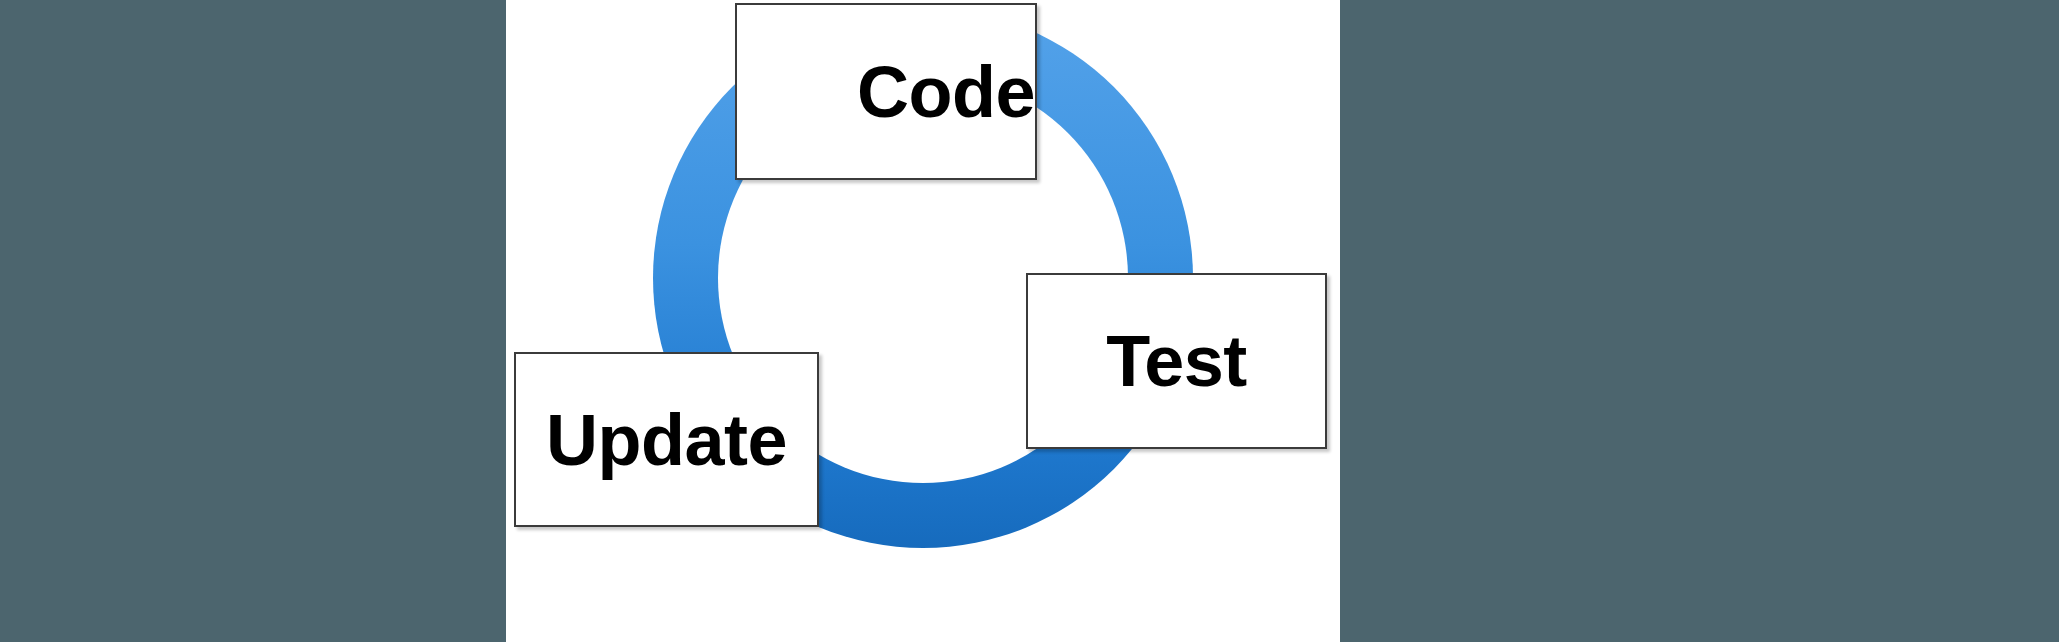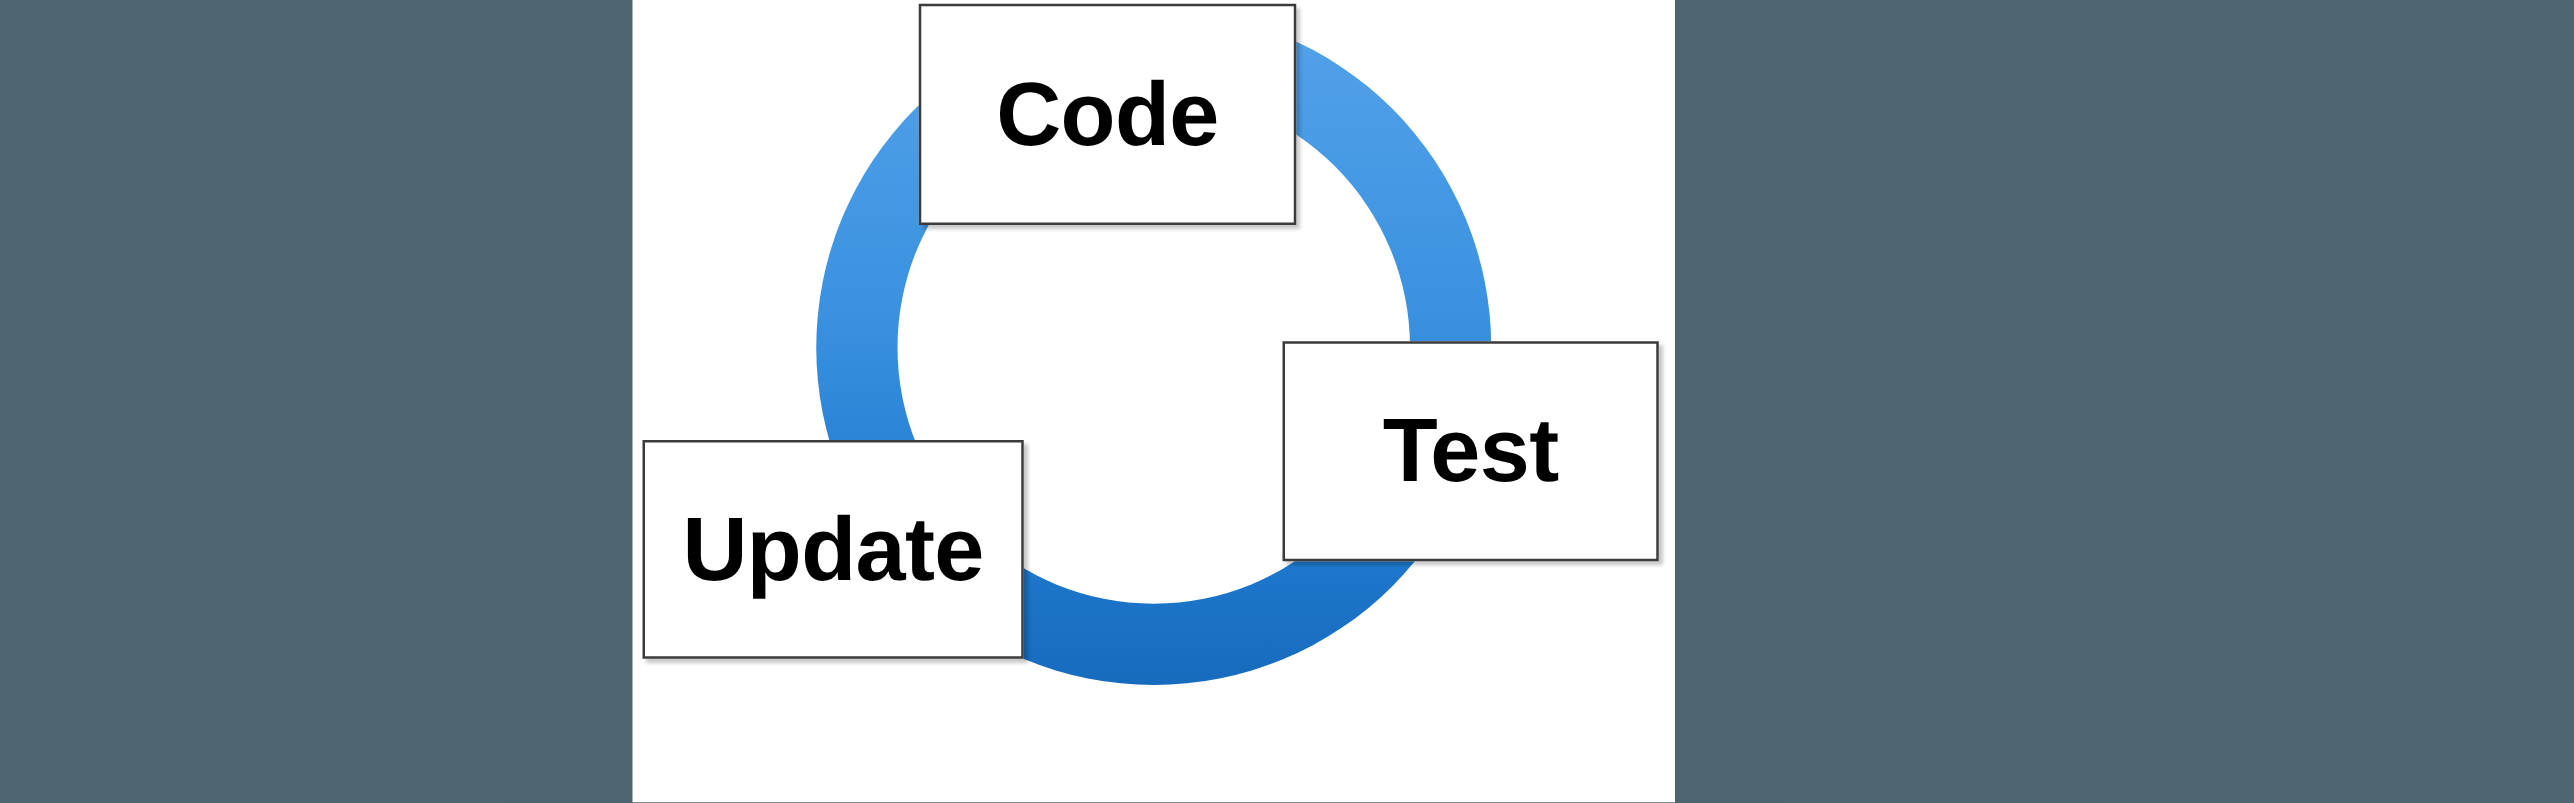--- a/index.html
+++ b/index.html
@@ -54,20 +54,21 @@
     color: #000000;
     letter-spacing: -0.5px;
     white-space: nowrap;
   }
   
   #box-code {
     left: 229px;
     top: 3px;
     width: 302px;
     height: 177px;
+    justify-content: flex-end;
   }
   
   #box-test {
     left: 520px;
     top: 273px;
     width: 301px;
     height: 176px;
   }
   
   #box-update {

